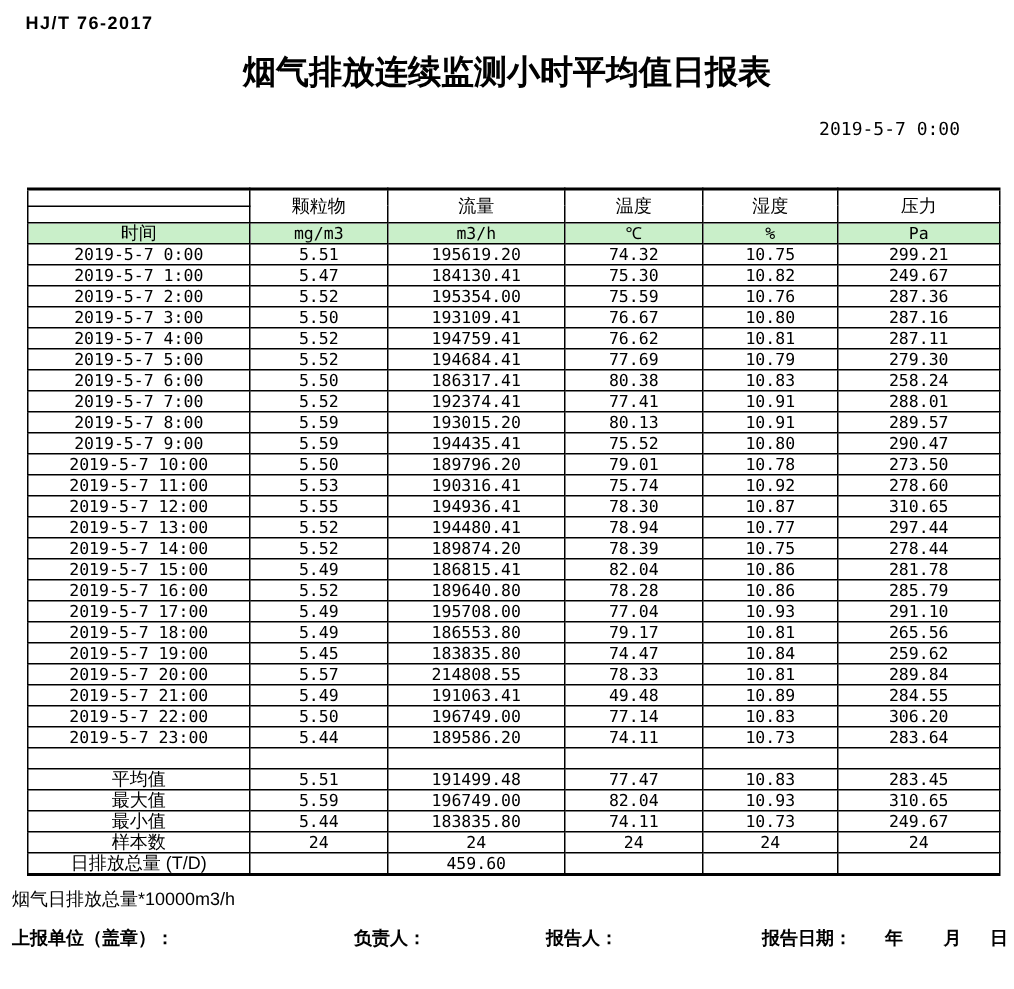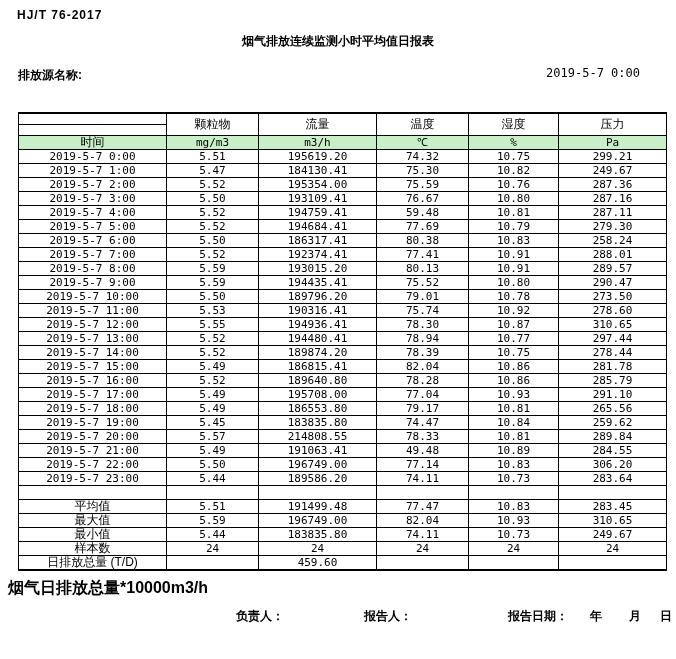--- a/index.html
+++ b/index.html
@@ -6,21 +6,21 @@
   * { box-sizing:border-box; }
   html,body { margin:0; padding:0; }
   body {
     width:676px; height:659px; background:#fff; color:var(--ink);
     font-family:"Liberation Sans", sans-serif; overflow:hidden;
   }
   .std {
     padding:8px 0 0 17px; font-weight:bold; font-size:12px; letter-spacing:1px;
   }
   .title {
-    margin-top:11px; text-align:center; font-weight:bold; font-size:12px;
+    margin-top:11px; text-align:center; font-weight:bold; font-size:22px;
   }
   .meta { position:relative; margin:16px 18px 0 18px; height:40px; }
   .meta .lbl { font-weight:bold; font-size:12px; line-height:18px; }
   .meta .date {
     position:absolute; top:0; right:18px; font-size:12px;
     font-family:"DejaVu Sans Mono", monospace;
   }
   table.report {
     border-collapse:collapse; table-layout:fixed; width:648px;
     margin:6px 0 0 18px;
@@ -31,34 +31,33 @@
     border:1px solid var(--ink); padding:0; height:14px;
     text-align:center; vertical-align:middle; white-space:nowrap; overflow:hidden;
     font-family:"DejaVu Sans Mono", monospace; font-size:11px; line-height:13px;
   }
   table.report td.cjk, table.report td.colname {
     font-family:"Liberation Sans", sans-serif; font-size:12px;
   }
   tr.hdr-sub td { height:11px;text-align:center; }
   td.colname { height:auto; }
   tr.unit-row td { background:var(--green); height:14px; }
-  .note { margin:7px 0 0 8px; font-weight:bold; font-size:16px; }
+  .note { margin:7px 0 0 8px; font-weight:normal; font-size:12px; }
   .sign-row { position:relative; height:22px; margin-top:6px; font-weight:bold; font-size:12px; }
   .sign-row span { position:absolute; top:3px; white-space:nowrap; }
   .pos-unit { left:8px; }  .pos-resp { left:236px; } .pos-rept { left:364px; }
   .pos-date { left:508px; } .pos-year { left:590px; } .pos-month { left:629px; } .pos-day { left:660px; }
 </style>
 </head>
 <body>
 
 <div class="std">HJ/T  76-2017</div>
 <div class="title">烟气排放连续监测小时平均值日报表</div>
 
 <div class="meta">
-  <div class="lbl">排放源名称:</div>
   <div class="date">2019-5-7 0:00</div>
 </div>
 
 <table class="report">
   <colgroup>
     <col style="width:148px">
       <col style="width:92px">
       <col style="width:118px">
     <col style="width:92px">
       <col style="width:90px">
@@ -115,21 +114,21 @@
         <td>5.50</td>
         <td>193109.41</td>
         <td>76.67</td>
         <td>10.80</td>
         <td>287.16</td>
       </tr>
       <tr>
         <td>2019-5-7 4:00</td>
         <td>5.52</td>
         <td>194759.41</td>
-        <td>59.48</td>
+        <td>76.62</td>
         <td>10.81</td>
         <td>287.11</td>
       </tr>
       <tr>
         <td>2019-5-7 5:00</td>
         <td>5.52</td>
         <td>194684.41</td>
         <td>77.69</td>
         <td>10.79</td>
         <td>279.30</td>
@@ -325,19 +324,20 @@
         <td></td>
         <td></td>
         <td></td>
       </tr>
     </tbody>
 </table>
 
 <div class="note">烟气日排放总量*10000m3/h</div>
 
 <div class="sign-row">
+  <span class="pos-unit">上报单位（盖章）：</span>
   <span class="pos-resp">负责人：</span>
   <span class="pos-rept">报告人：</span>
   <span class="pos-date">报告日期：</span>
   <span class="pos-year">年</span>
   <span class="pos-month">月</span>
   <span class="pos-day">日</span>
 </div>
 
 </body></html>

